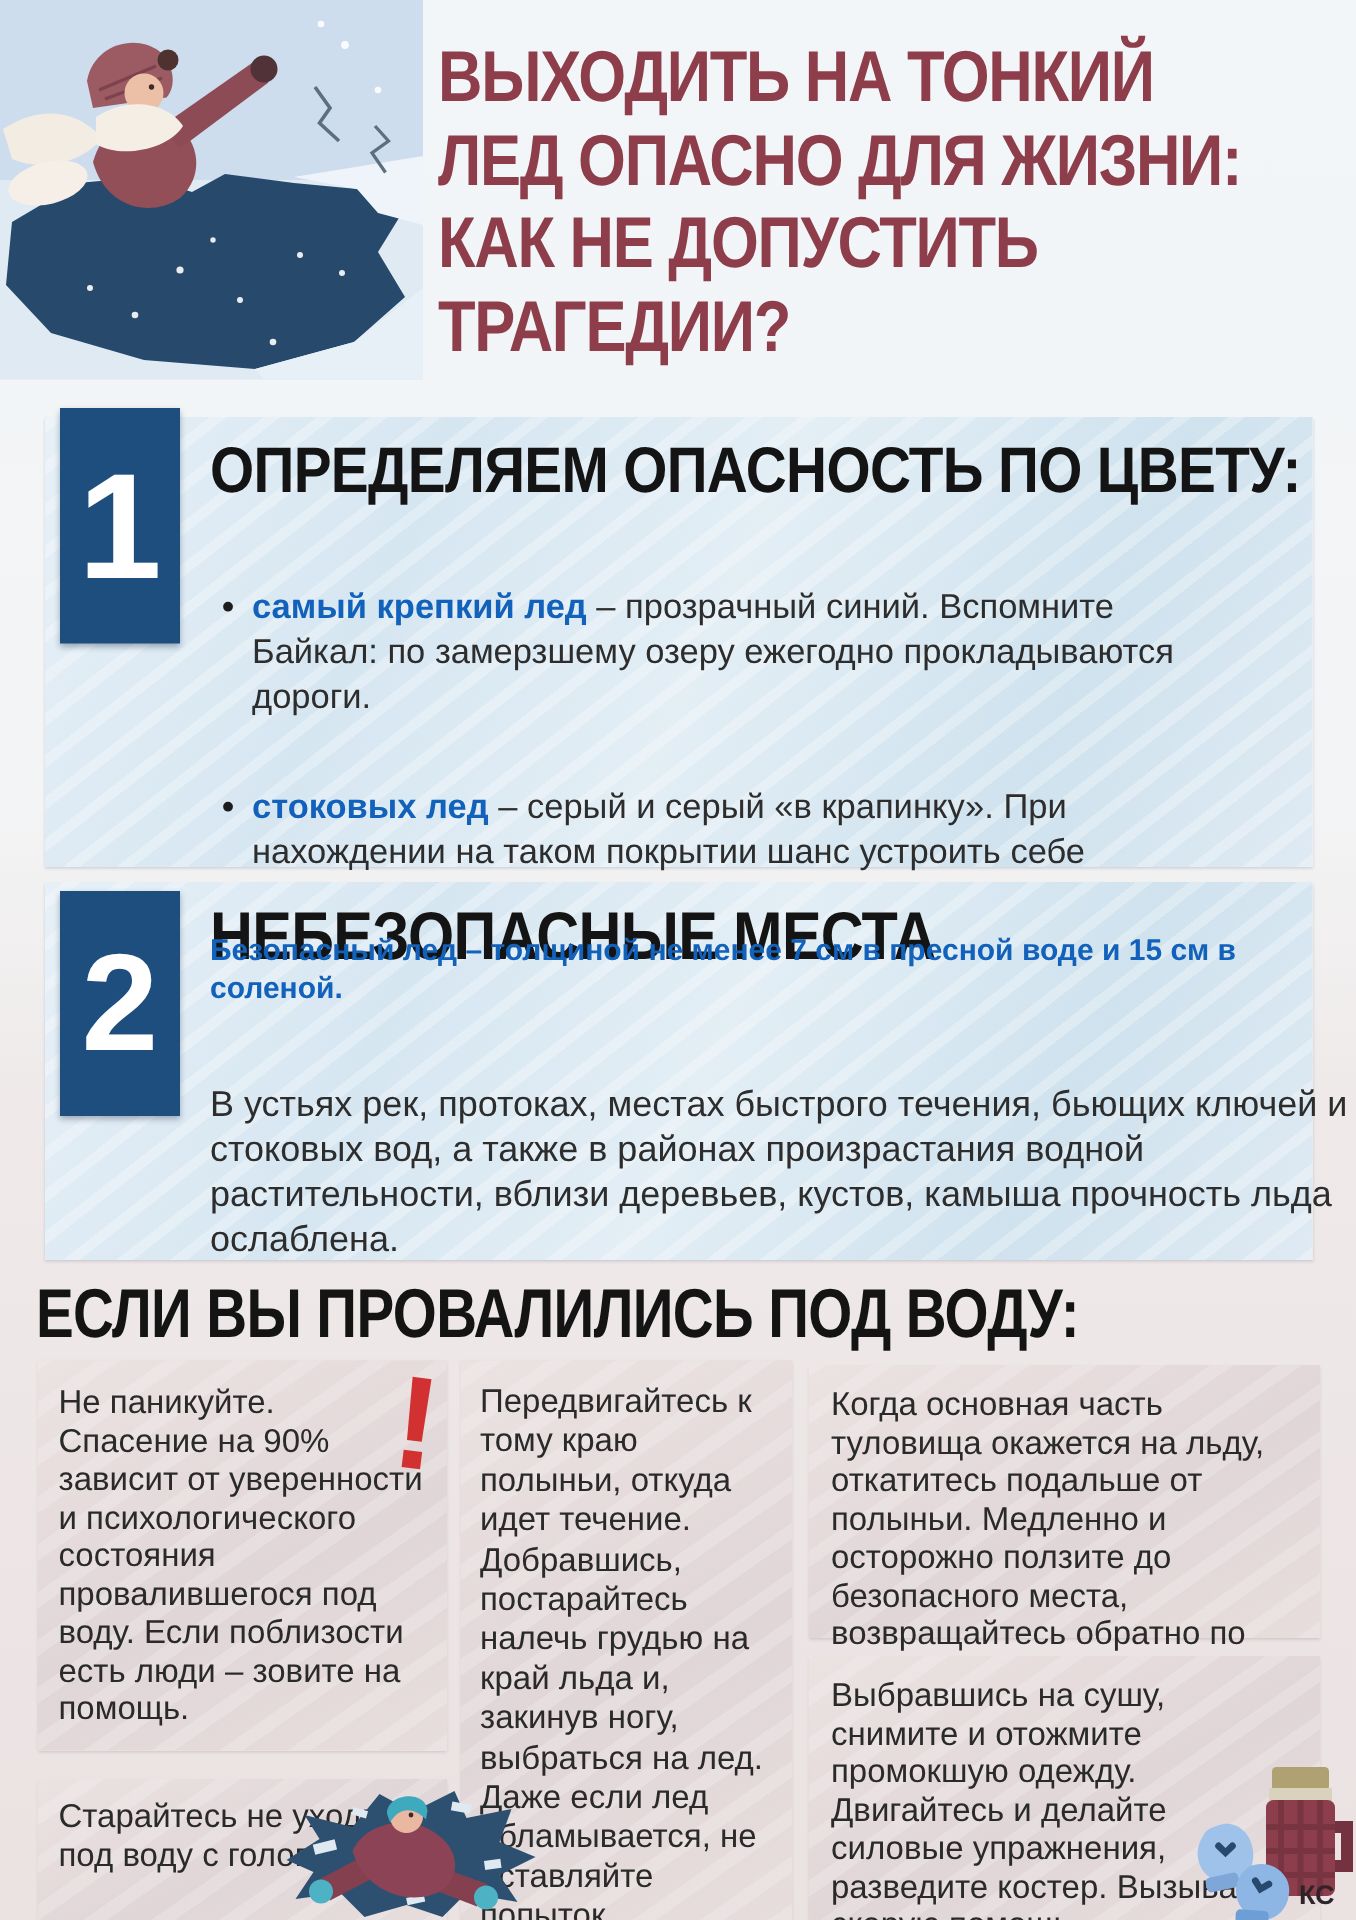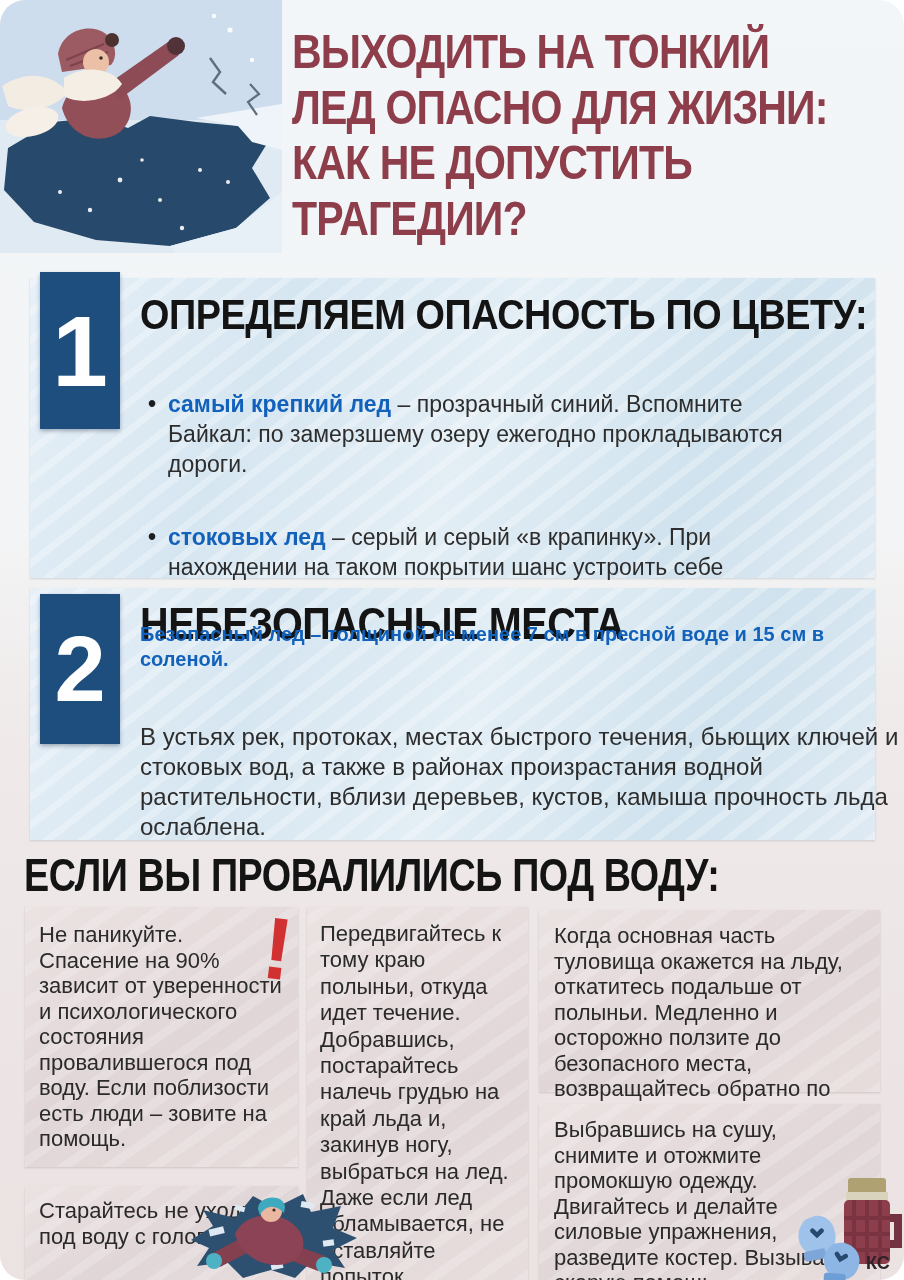--- a/index.html
+++ b/index.html
@@ -2,21 +2,20 @@
 <html lang="ru"><head>
 <meta charset="utf-8">
 <style>
   html,body{margin:0;padding:0;}
   .page{
     position:relative;
     width:904px;height:1280px;
     overflow:hidden;
     font-family:"Liberation Sans", sans-serif;
     background:linear-gradient(180deg,#f2f6f9 0%,#f3f4f5 42%,#efe9e9 58%,#ebe2e2 100%);
-    border-radius:25px;
   }
   
   .hero{position:absolute;left:0;top:0;width:282px;height:253px;}
   .title{
     position:absolute;left:292px;top:24px;width:620px;
     color:#8e3e4b;font-weight:800;font-size:48px;line-height:1.16;
     letter-spacing:-1px;white-space:nowrap;
     transform:scaleX(.855);transform-origin:left top;
   }
   

